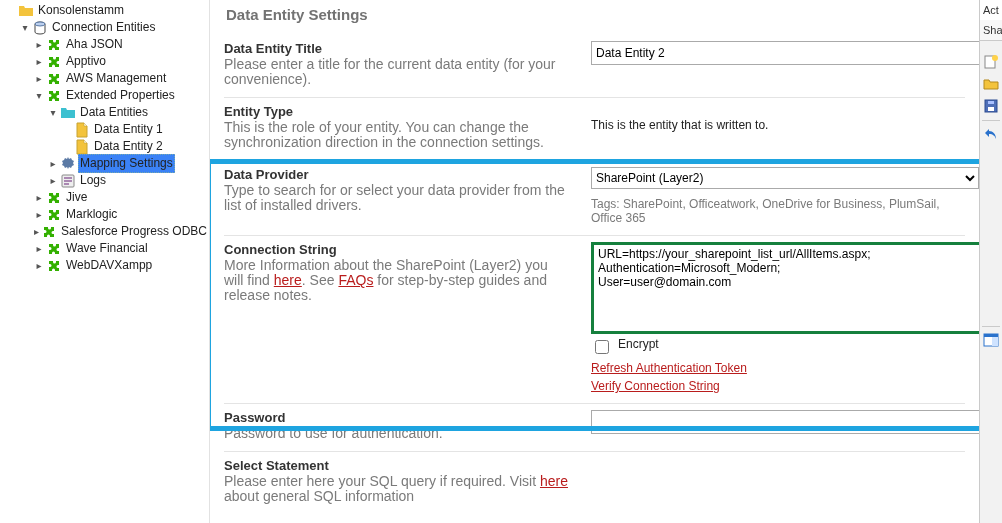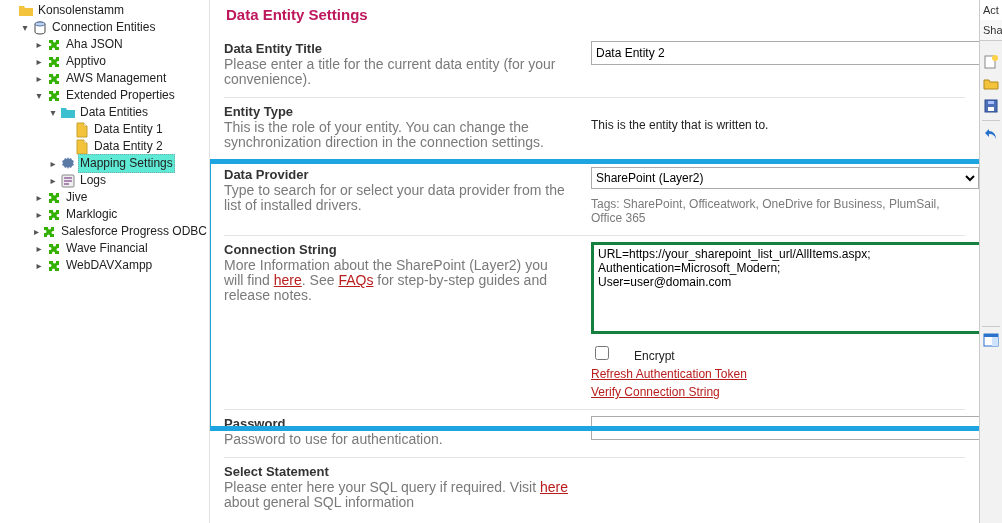--- a/index.html
+++ b/index.html
@@ -3,46 +3,46 @@
 <meta charset="utf-8">
 <style>
   html,body{margin:0;padding:0;font-family:"Segoe UI",Tahoma,Arial,sans-serif;font-size:12px;color:#222;background:#fff}
   .app{display:flex;width:1002px;height:523px;overflow:hidden;position:relative}
   
   .tree{width:205px;flex:none;padding:2px 0 0 4px;border-right:1px solid #e2e2e2;line-height:17px;white-space:nowrap;overflow:hidden}
   .tn{display:flex;align-items:center;height:17px}
   .tw{width:14px;display:inline-flex;justify-content:center;color:#555;font-size:10px}
   .ic{width:16px;height:16px;display:inline-flex;align-items:center;justify-content:center;margin-right:2px}
   .lbl{padding:0 2px}
-  .sel .lbl{background:#5eead4;border:1px dotted #7aa;padding:0 1px}
+  .sel .lbl{background:#3b82f6;border:1px dotted #7aa;padding:0 1px}
   .puzzle-green svg path{fill:#33b000}
   .folder svg path{fill:#f3c33c}
   .folder-cyan svg path{fill:#3cc0d0}
   .doc svg path{fill:#f3c33c}
   .doc svg .fold{fill:#fff;stroke:#c7a230;stroke-width:.6}
   .gear svg path{fill:#5b7aa5}
   .logv svg rect{fill:#eee;stroke:#888}
   .db svg path{fill:#fff;stroke:#444}
   
   .main{flex:1;position:relative;padding:6px 14px 0 14px;overflow:hidden}
-  .h1{font-size:15px;font-weight:bold;color:#be185d;margin:0 0 12px 2px}
+  .h1{font-size:15px;font-weight:bold;color:#737373;margin:0 0 12px 2px}
   .rows{position:relative}
   .row{display:flex; align-items:flex-start; padding:6px 0 10px 0; border-top:1px solid #e4e4e4}
   .row:first-child{border-top:none}
   .left{width:345px;flex:none;padding-right:22px}
   .right{flex:1}
   .ftitle{font-weight:bold;font-size:13px;color:#333;margin-bottom:1px}
   .fdesc{color:#7a7a7a;font-size:14px;line-height:15px}
   a.lnk{color:#b91c1c;text-decoration:underline}
   input.tx,textarea.ta,select.sel{font-family:inherit;font-size:12px}
   input.tx{width:380px;height:20px;border:1px solid #aaa;padding:1px 4px}
   select.sel{width:388px;height:22px;border:1px solid #aaa;background:#fff}
   textarea.ta{width:380px;height:82px;border:3px solid #15803d;padding:2px 4px;resize:none;overflow-y:scroll}
   .tags{color:#7a7a7a;margin-top:8px;width:380px}
-  .chk-row{display:flex;align-items:flex-end;gap:22px;margin-top:6px}
+  .chk-row{display:flex;align-items:flex-start;gap:6px;}
   .chk-row input{width:14px;height:14px}
   .linkstack a{display:block;margin-top:4px}
   
   .hlbox{position:absolute;border:5px solid #1ea4e0;pointer-events:none}
   
   .rbar{width:22px;flex:none;background:#f2f2f2;border-left:1px solid #cacaca;position:relative}
   .rbar .tab{position:absolute;left:0;top:0;width:22px;height:20px;border-bottom:1px solid #cacaca;background:#f7f7f7;font-size:11px;line-height:20px;text-align:left;padding-left:3px;color:#333}
   .rbar .tab.t0{background:#fff;border-right:1px solid #fff}
   .rbar .tab.t1{top:20px}
   .rbar .btn{position:absolute;left:3px;width:16px;height:16px}

